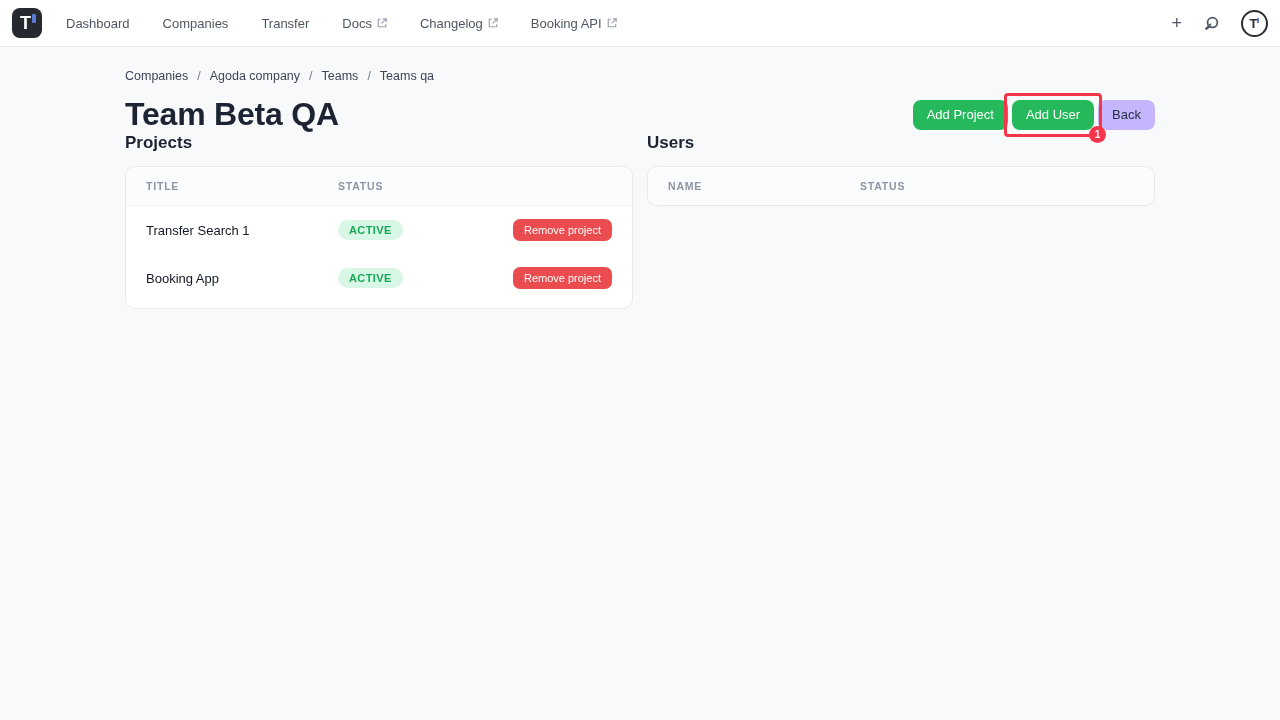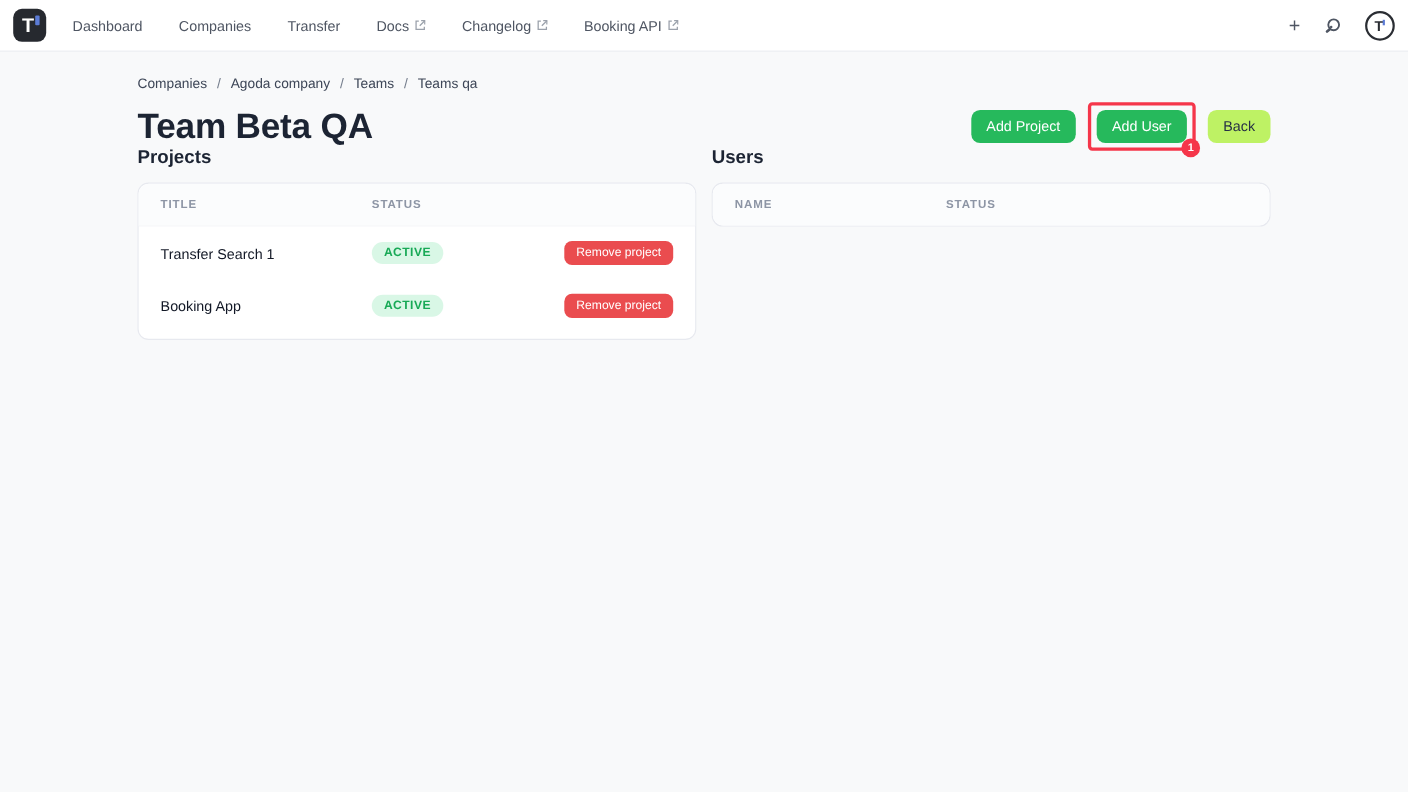--- a/index.html
+++ b/index.html
@@ -60,28 +60,28 @@
   }
   .crumb { color: #3d4657; cursor: pointer; }
   .crumb-sep { color: #747d8c; }
 
   .header-row {
     display: flex; align-items: center; justify-content: space-between;
     margin-top: 13px;
   }
   .page-title { font-size: 32px; font-weight: 700; color: #1c2433; margin: 0; letter-spacing: -0.2px; }
 
-  .actions { display: flex; align-items: flex-end; gap: 19px; }
+  .actions { display: flex; align-items: flex-end; gap: 4px; }
   .btn {
     height: 30px; padding: 0 14px; border: none; border-radius: 8px;
     font-size: 13px; font-family: "Liberation Sans", sans-serif;
     cursor: pointer; line-height: 30px;
   }
   .btn-green { background: #26b95c; color: #ffffff; }
-  .btn-back  { background: #bef264; color: #273046; }
+  .btn-back  { background: #c4b5fd; color: #273046; }
 
   .annotation-wrap { position: relative; display: inline-block; }
   .annotation-box {
     position: absolute; top: -7px; bottom: -7px; left: -8px; right: -8px;
     border: 3px solid #f5364a; border-radius: 4px; pointer-events: none;
   }
   .annotation-badge {
     position: absolute; right: -12px; bottom: -13px;
     width: 17px; height: 17px; border-radius: 50%;
     background: #f5364a; color: #ffffff;

